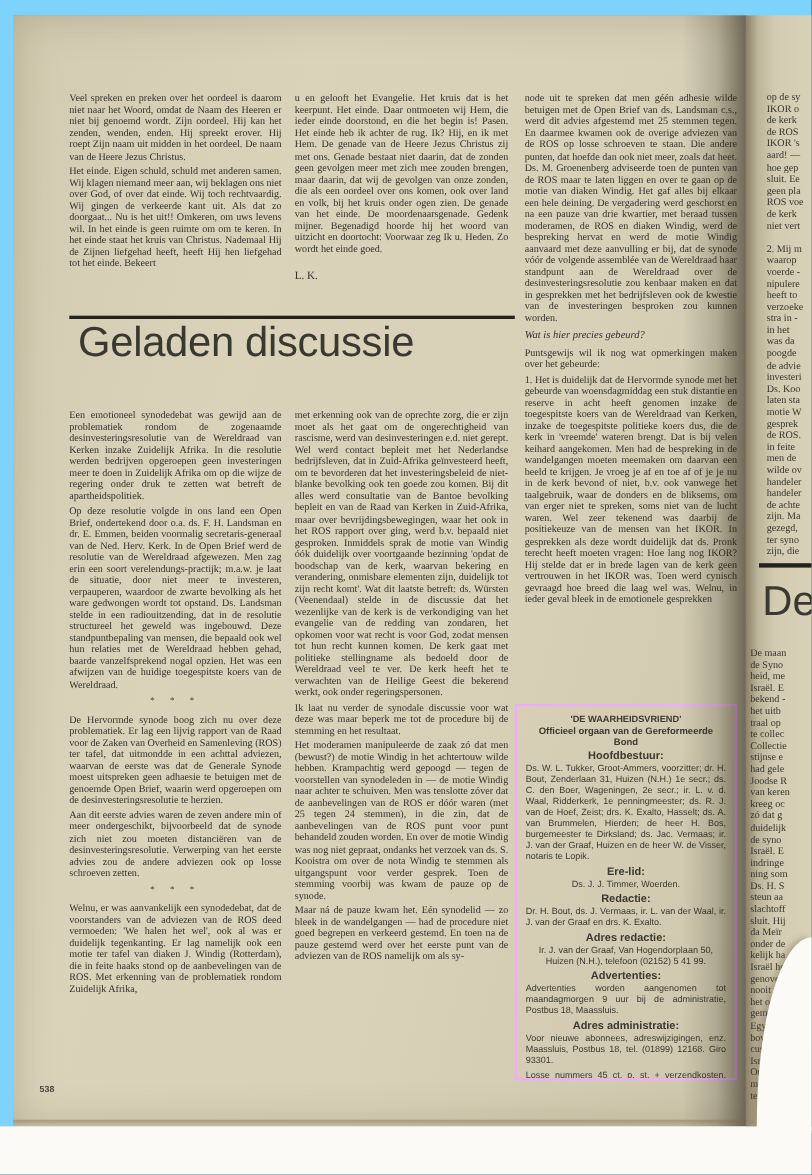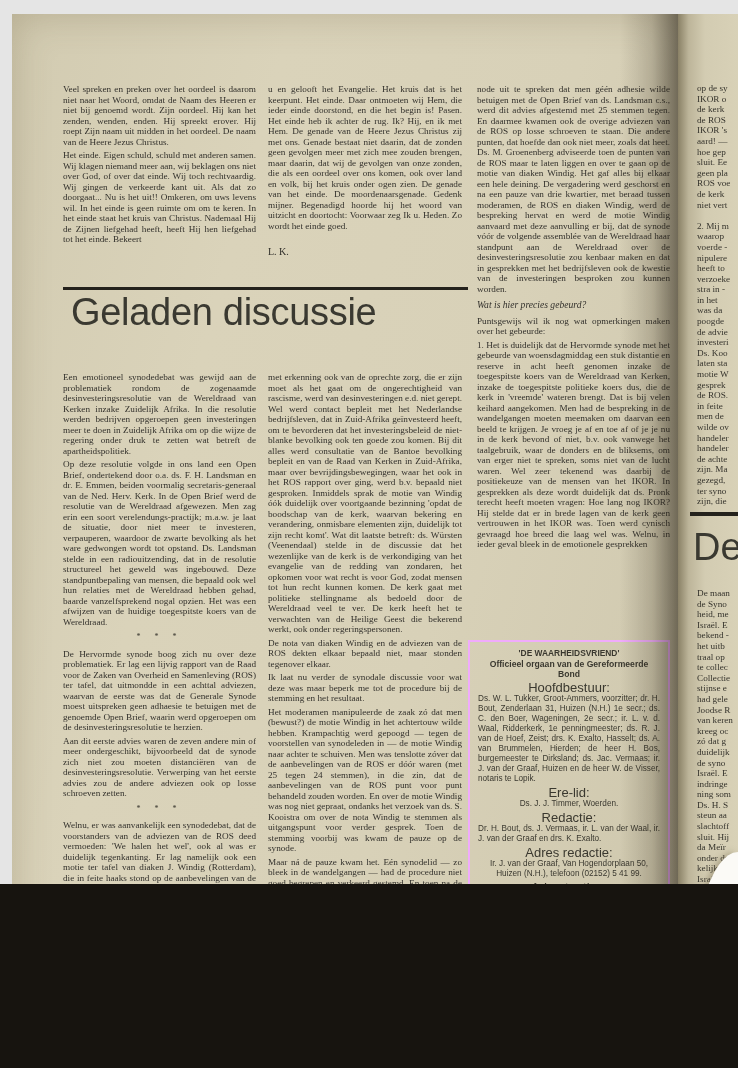--- a/index.html
+++ b/index.html
@@ -1,18 +1,18 @@
 <!DOCTYPE html>
 <html><head>
 <meta charset="utf-8">
 <style>
   html,body{margin:0;padding:0;background:#17140f;}
   #stage{
-    position:relative;width:738px;height:884px;overflow:hidden;
-    background:#e5e5e5;
+    position:relative;width:738px;height:1068px;overflow:hidden;
+    background:#7dd3fc;
     font-family:"Liberation Serif", serif;
     color:#33312c;
   }
   
   .page-main{
     position:absolute;left:12px;top:14px;width:666px;height:1010px;
     background:linear-gradient(105deg,#d2cbb1 0%,#dad3ba 30%,#d8d1b8 62%,#cec7ad 100%);
     box-shadow:inset 0 0 38px rgba(90,75,45,.25);
   }
   .page-right{
@@ -59,32 +59,32 @@
   .col3{left:477px;top:84px;width:193px;height:552px;}
   
   .mast-box{
     position:absolute;left:468px;top:640px;width:202px;height:342px;box-sizing:border-box;
     border:2px solid #f0abfc;padding:6px 8px 4px 8px;
     font-family:"Liberation Sans", sans-serif;font-size:8.2px;line-height:10px;color:#3a382f;
     overflow:hidden;
   }
   .mast-box .bt{font-weight:bold;text-align:center;font-size:8.4px;}
   .mast-box .bsub{font-weight:bold;text-align:center;font-size:8.6px;margin:1px 0 2px 0;}
-  .mast-box .bh{font-weight:normal;text-align:center;font-size:13px;margin:4px 0 1px 0;}
+  .mast-box .bh{font-weight:bold;text-align:center;font-size:10px;margin:4px 0 1px 0;}
   .mast-box p{margin:0;text-align:justify;}
   .mast-box p.ctr{text-align:center;}
   
   .pagenum{
     position:absolute;left:36px;top:986px;
     font-family:"Liberation Sans", sans-serif;font-size:8px;font-weight:bold;color:#45433b;
   }
   
   .sliver-text{position:absolute;width:41px;overflow:hidden;font-size:9.2px;color:#36342d;}
   .sliver-top{left:697px;top:83px;height:428px;}
-  .sliver-bottom{left:697px;top:588px;height:420px;}
+  .sliver-bottom{left:682px;top:588px;height:420px;}
   .frag-line{height:10.6px;line-height:10.6px;white-space:nowrap;overflow:hidden;}
   .sliver-rule{position:absolute;left:690px;top:512px;width:48px;height:4px;background:#24221c;}
   .sliver-headline{
     position:absolute;left:693px;top:526px;
     font-family:"Liberation Sans", sans-serif;font-size:38px;line-height:42px;color:#3a3931;
   }
 </style>
 </head>
 <body>
 
@@ -113,21 +113,20 @@
     <p>Op deze resolutie volgde in ons land een Open Brief, ondertekend door o.a. ds. F. H. Landsman en dr. E. Emmen, beiden voormalig secretaris-generaal van de Ned. Herv. Kerk. In de Open Brief werd de resolutie van de Wereldraad afgewezen. Men zag erin een soort verelendungs-practijk; m.a.w. je laat de situatie, door niet meer te investeren, verpauperen, waardoor de zwarte bevolking als het ware gedwongen wordt tot opstand. Ds. Landsman stelde in een radiouitzending, dat in de resolutie structureel het geweld was ingebouwd. Deze standpuntbepaling van mensen, die bepaald ook wel hun relaties met de Wereldraad hebben gehad, baarde vanzelfsprekend nogal opzien. Het was een afwijzen van de huidige toegespitste koers van de Wereldraad.</p>
     <div class="sep">* * *</div>
     <p>De Hervormde synode boog zich nu over deze problematiek. Er lag een lijvig rapport van de Raad voor de Zaken van Overheid en Samenleving (ROS) ter tafel, dat uitmondde in een achttal adviezen, waarvan de eerste was dat de Generale Synode moest uitspreken geen adhaesie te betuigen met de genoemde Open Brief, waarin werd opgeroepen om de desinvesteringsresolutie te herzien.</p>
     <p>Aan dit eerste advies waren de zeven andere min of meer ondergeschikt, bijvoorbeeld dat de synode zich niet zou moeten distanciëren van de desinvesteringsresolutie. Verwerping van het eerste advies zou de andere adviezen ook op losse schroeven zetten.</p>
     <div class="sep">* * *</div>
     <p>Welnu, er was aanvankelijk een synodedebat, dat de voorstanders van de adviezen van de ROS deed vermoeden: 'We halen het wel', ook al was er duidelijk tegenkanting. Er lag namelijk ook een motie ter tafel van diaken J. Windig (Rotterdam), die in feite haaks stond op de aanbevelingen van de ROS. Met erkenning van de problematiek rondom Zuidelijk Afrika,</p>
   </div>
 
   <div class="col col2">
     <p>met erkenning ook van de oprechte zorg, die er zijn moet als het gaat om de ongerechtigheid van rascisme, werd van desinvesteringen e.d. niet gerept. Wel werd contact bepleit met het Nederlandse bedrijfsleven, dat in Zuid-Afrika geïnvesteerd heeft, om te bevorderen dat het investeringsbeleid de niet-blanke bevolking ook ten goede zou komen. Bij dit alles werd consultatie van de Bantoe bevolking bepleit en van de Raad van Kerken in Zuid-Afrika, maar over bevrijdingsbewegingen, waar het ook in het ROS rapport over ging, werd b.v. bepaald niet gesproken. Inmiddels sprak de motie van Windig óók duidelijk over voortgaande bezinning 'opdat de boodschap van de kerk, waarvan bekering en verandering, onmisbare elementen zijn, duidelijk tot zijn recht komt'. Wat dit laatste betreft: ds. Würsten (Veenendaal) stelde in de discussie dat het wezenlijke van de kerk is de verkondiging van het evangelie van de redding van zondaren, het opkomen voor wat recht is voor God, zodat mensen tot hun recht kunnen komen. De kerk gaat met politieke stellingname als bedoeld door de Wereldraad veel te ver. De kerk heeft het te verwachten van de Heilige Geest die bekerend werkt, ook onder regeringspersonen.</p>
-    <p>De nota van diaken Windig en de adviezen van de ROS dekten elkaar bepaald niet, maar stonden tegenover elkaar.</p>
     <p>Ik laat nu verder de synodale discussie voor wat deze was maar beperk me tot de procedure bij de stemming en het resultaat.</p>
     <p>Het moderamen manipuleerde de zaak zó dat men (bewust?) de motie Windig in het achtertouw wilde hebben. Krampachtig werd gepoogd — tegen de voorstellen van synodeleden in — de motie Windig naar achter te schuiven. Men was tenslotte zóver dat de aanbevelingen van de ROS er dóór waren (met 25 tegen 24 stemmen), in die zin, dat de aanbevelingen van de ROS punt voor punt behandeld zouden worden. En over de motie Windig was nog niet gepraat, ondanks het verzoek van ds. S. Kooistra om over de nota Windig te stemmen als uitgangspunt voor verder gesprek. Toen de stemming voorbij was kwam de pauze op de synode.</p>
     <p>Maar ná de pauze kwam het. Eén synodelid — zo bleek in de wandelgangen — had de procedure niet goed begrepen en verkeerd gestemd. En toen na de pauze gestemd werd over het eerste punt van de adviezen van de ROS namelijk om als sy-</p>
   </div>
 
   <div class="col col3">
     <p>node uit te spreken dat men géén adhesie wilde betuigen met de Open Brief van ds. Landsman c.s., werd dit advies afgestemd met 25 stemmen tegen. En daarmee kwamen ook de overige adviezen van de ROS op losse schroeven te staan. Die andere punten, dat hoefde dan ook niet meer, zoals dat heet. Ds. M. Groenenberg adviseerde toen de punten van de ROS maar te laten liggen en over te gaan op de motie van diaken Windig. Het gaf alles bij elkaar een hele deining. De vergadering werd geschorst en na een pauze van drie kwartier, met beraad tussen moderamen, de ROS en diaken Windig, werd de bespreking hervat en werd de motie Windig aanvaard met deze aanvulling er bij, dat de synode vóór de volgende assemblée van de Wereldraad haar standpunt aan de Wereldraad over de desinvesteringsresolutie zou kenbaar maken en dat in gesprekken met het bedrijfsleven ook de kwestie van de investeringen besproken zou kunnen worden.</p>
     <div class="q-head">Wat is hier precies gebeurd?</div>
     <p>Puntsgewijs wil ik nog wat opmerkingen maken over het gebeurde:</p>
     <p>1. Het is duidelijk dat de Hervormde synode met het gebeurde van woensdagmiddag een stuk distantie en reserve in acht heeft genomen inzake de toegespitste koers van de Wereldraad van Kerken, inzake de toegespitste politieke koers dus, die de kerk in 'vreemde' wateren brengt. Dat is bij velen keihard aangekomen. Men had de bespreking in de wandelgangen moeten meemaken om daarvan een beeld te krijgen. Je vroeg je af en toe af of je je nu in de kerk bevond of niet, b.v. ook vanwege het taalgebruik, waar de donders en de bliksems, om van erger niet te spreken, soms niet van de lucht waren. Wel zeer tekenend was daarbij de positiekeuze van de mensen van het IKOR. In gesprekken als deze wordt duidelijk dat ds. Pronk terecht heeft moeten vragen: Hoe lang nog IKOR? Hij stelde dat er in brede lagen van de kerk geen vertrouwen in het IKOR was. Toen werd cynisch gevraagd hoe breed die laag wel was. Welnu, in ieder geval bleek in de emotionele gesprekken</p>

